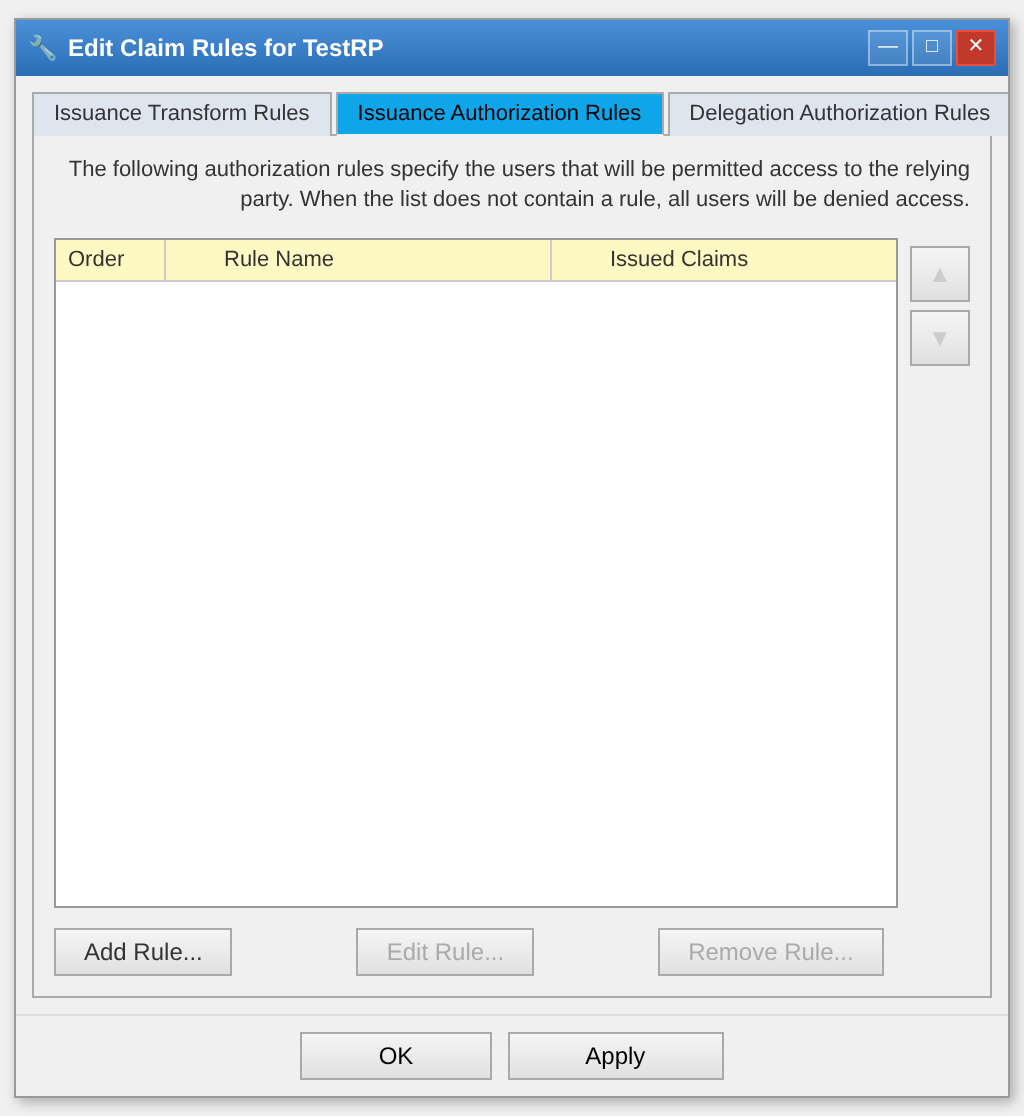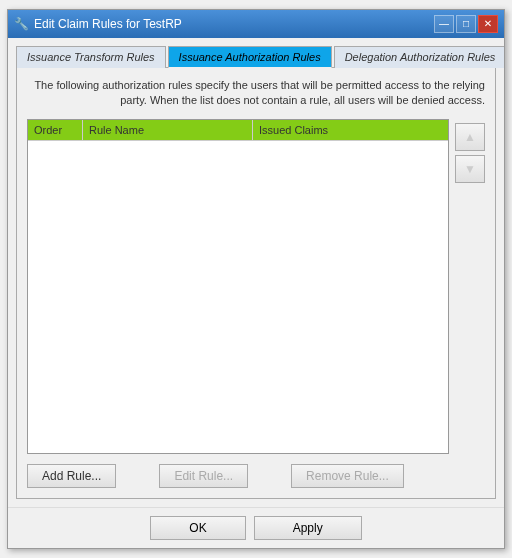--- a/index.html
+++ b/index.html
@@ -33,21 +33,21 @@
       padding: 0 6px;
       flex-shrink: 0;
     }
     .title-bar-left {
       display: flex;
       align-items: center;
       gap: 6px;
     }
     .title-text {
       font-size: 12px;
-      font-weight: normal;
+      font-weight: bold;
       text-align: right;
     }
     .title-buttons {
       display: flex;
       gap: 2px;
     }
     .title-btn {
       width: 20px;
       height: 18px;
       border: 1px solid rgba(255,255,255,0.4);
@@ -71,21 +71,20 @@
       padding: 8px;
       background: #f0f0f0;
       overflow: hidden;
     }
     .tabs {
       display: flex;
       flex-direction: row;
       margin-bottom: -1px;
       position: relative;
       z-index: 1;
-      font-style: italic;
     }
     .tab {
       padding: 4px 10px;
       border: 1px solid #aaa;
       background: #dde5ef;
       cursor: pointer;
       font-size: 11px;
       margin-right: 2px;
       border-bottom: none;
       position: relative;
@@ -125,22 +124,23 @@
     .table-container {
       flex: 1;
       border: 1px solid #999;
       background: white;
       overflow: hidden;
       display: flex;
       flex-direction: column;
     }
     .table-header {
       display: flex;
-      background: #84cc16;
+      background: #fef9c3;
       border-bottom: 1px solid #ccc;
+      gap: 23px;
     }
     .table-header-cell {
       padding: 4px 6px;
       font-size: 11px;
       color: #333;
       font-weight: normal;
     }
     .col-order { width: 55px; border-right: 1px solid #ccc; }
     .col-rule { width: 170px; border-right: 1px solid #ccc; }
     .col-claims { flex: 1; }
@@ -165,21 +165,21 @@
       display: flex;
       align-items: center;
       justify-content: center;
       font-size: 12px;
       color: #666;
     }
     .arrow-btn:disabled, .arrow-btn.disabled { color: #ccc; cursor: default; }
     .bottom-buttons {
       display: flex;
       flex-direction: row;
-      gap: 0;
+      gap: 19px;
       margin-top: 10px;
     }
     .action-btn {
       padding: 4px 14px;
       border: 1px solid #aaa;
       background: linear-gradient(to bottom, #f5f5f5, #e0e0e0);
       cursor: pointer;
       font-size: 12px;
       color: #333;
       min-width: 70px;

